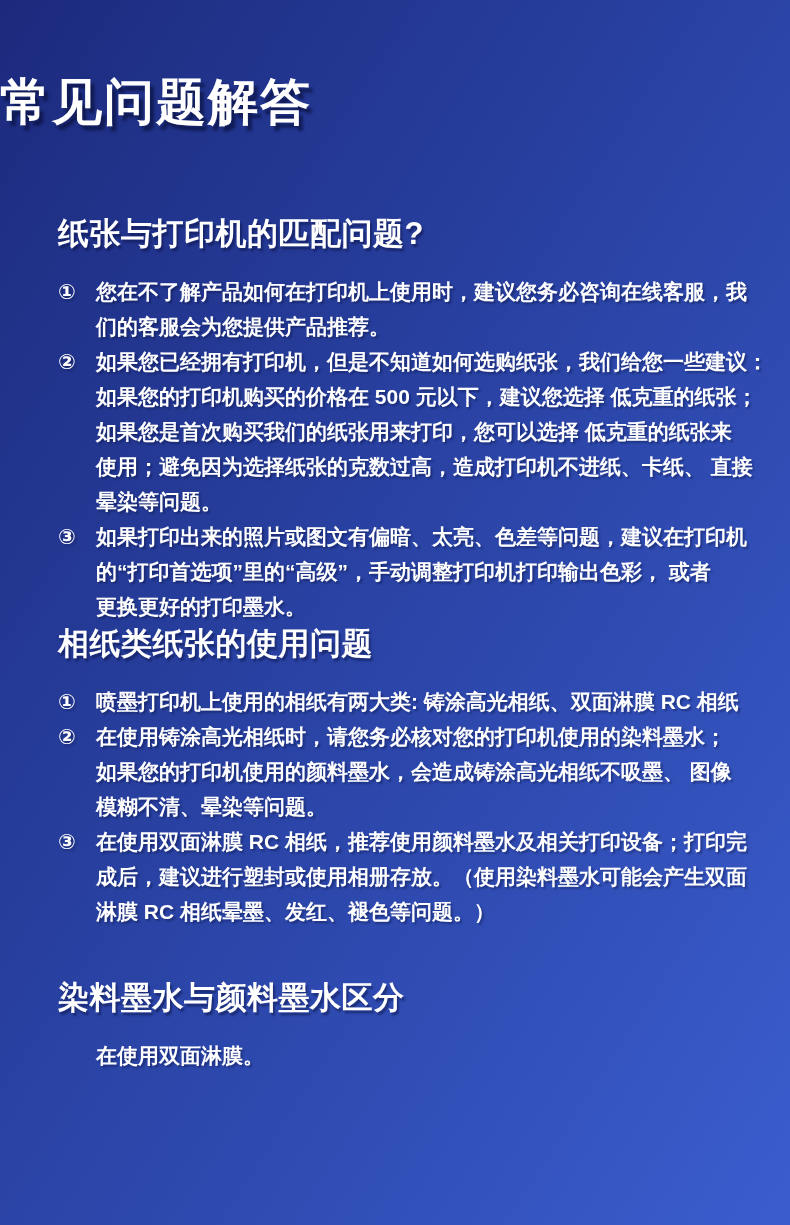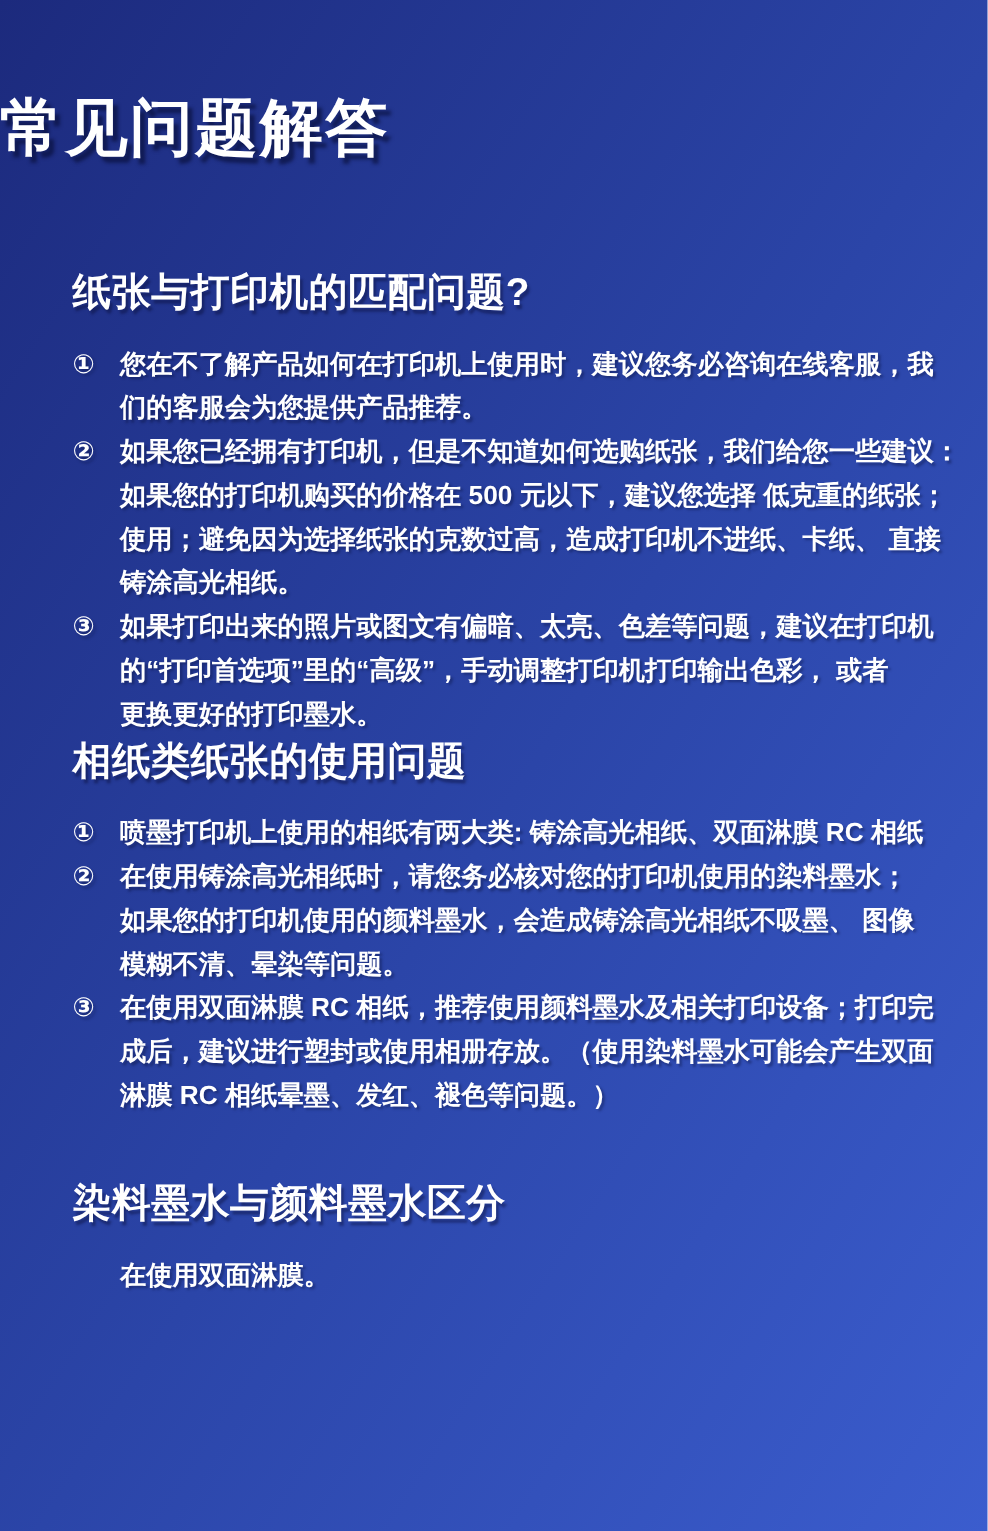--- a/index.html
+++ b/index.html
@@ -66,22 +66,23 @@
           <div class="lines">
             <div class="line">您在不了解产品如何在打印机上使用时，建议您务必咨询在线客服，我</div>
             <div class="line">们的客服会为您提供产品推荐。</div>
           </div>
         </div>
         <div class="item">
           <span class="num">②</span>
           <div class="lines">
             <div class="line">如果您已经拥有打印机，但是不知道如何选购纸张，我们给您一些建议：</div>
             <div class="line">如果您的打印机购买的价格在 500 元以下，建议您选择 低克重的纸张；</div>
+            <div class="line">如果您是首次购买我们的纸张用来打印，您可以选择 低克重的纸张来</div>
             <div class="line">使用；避免因为选择纸张的克数过高，造成打印机不进纸、卡纸、 直接</div>
-            <div class="line">铸涂高光相纸。</div>
+            <div class="line">晕染等问题。</div>
           </div>
         </div>
         <div class="item">
           <span class="num">③</span>
           <div class="lines">
             <div class="line">如果打印出来的照片或图文有偏暗、太亮、色差等问题，建议在打印机</div>
             <div class="line">的“打印首选项”里的“高级”，手动调整打印机打印输出色彩， 或者</div>
             <div class="line">更换更好的打印墨水。</div>
           </div>
         </div>

